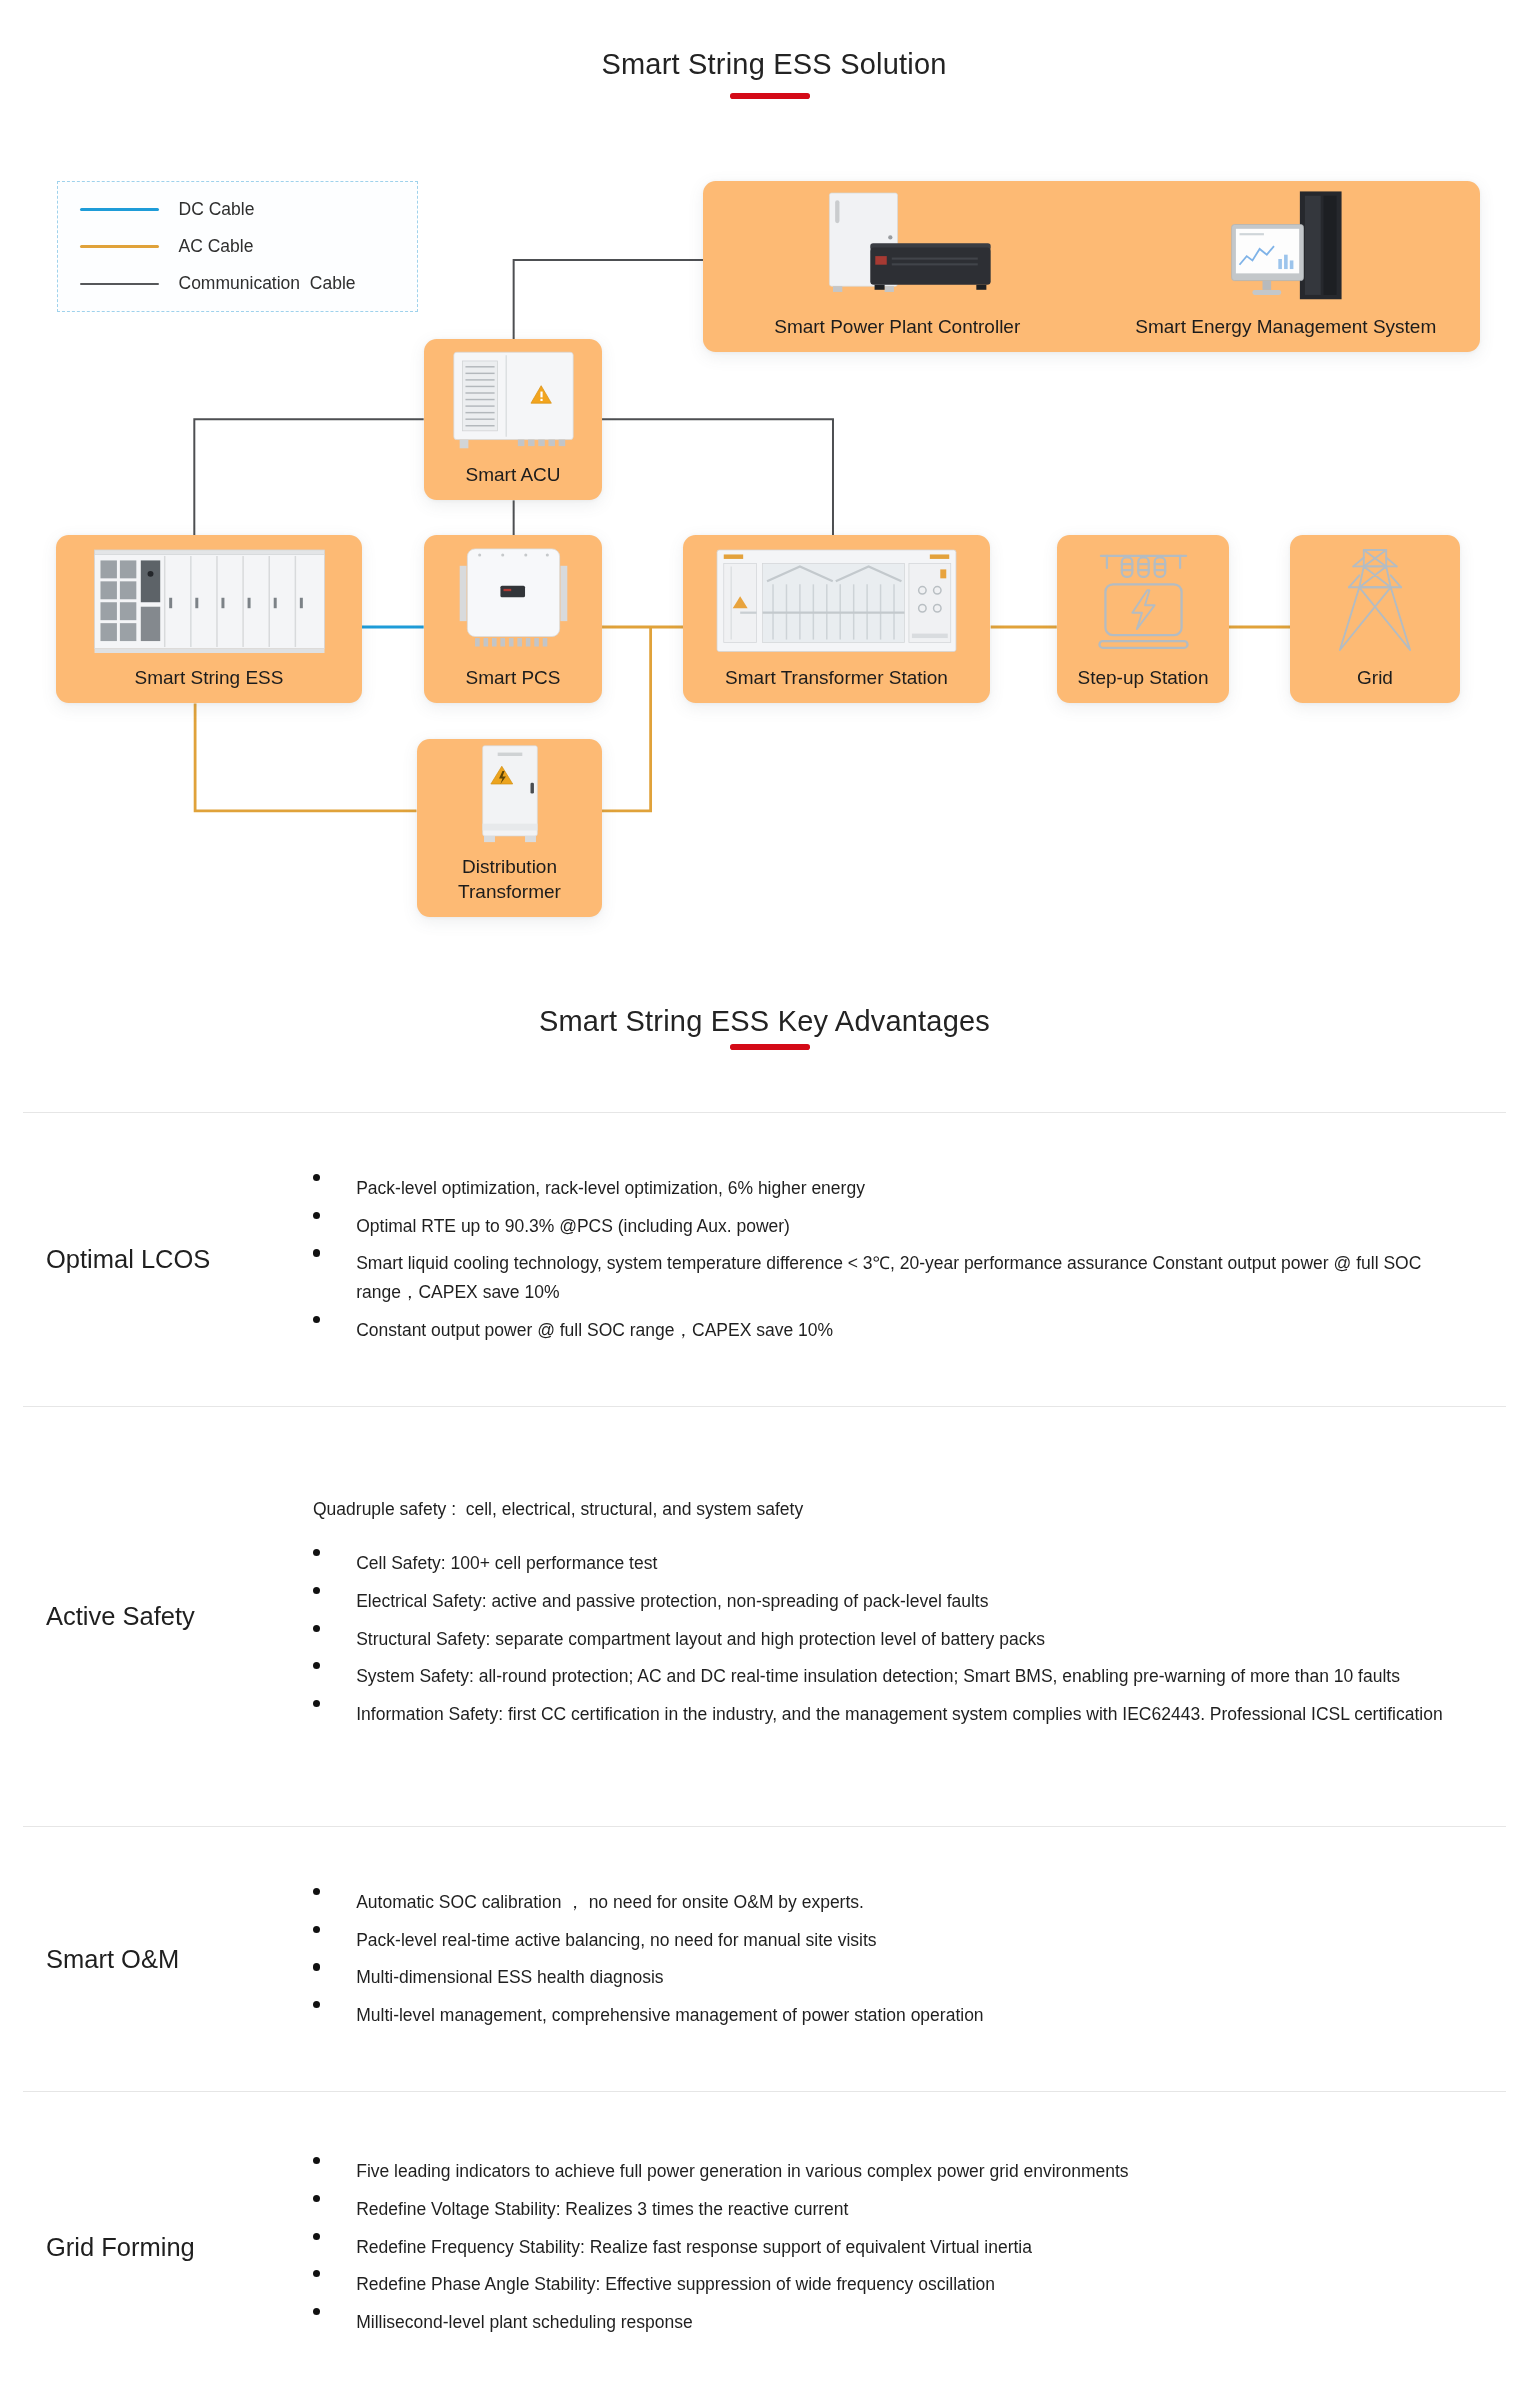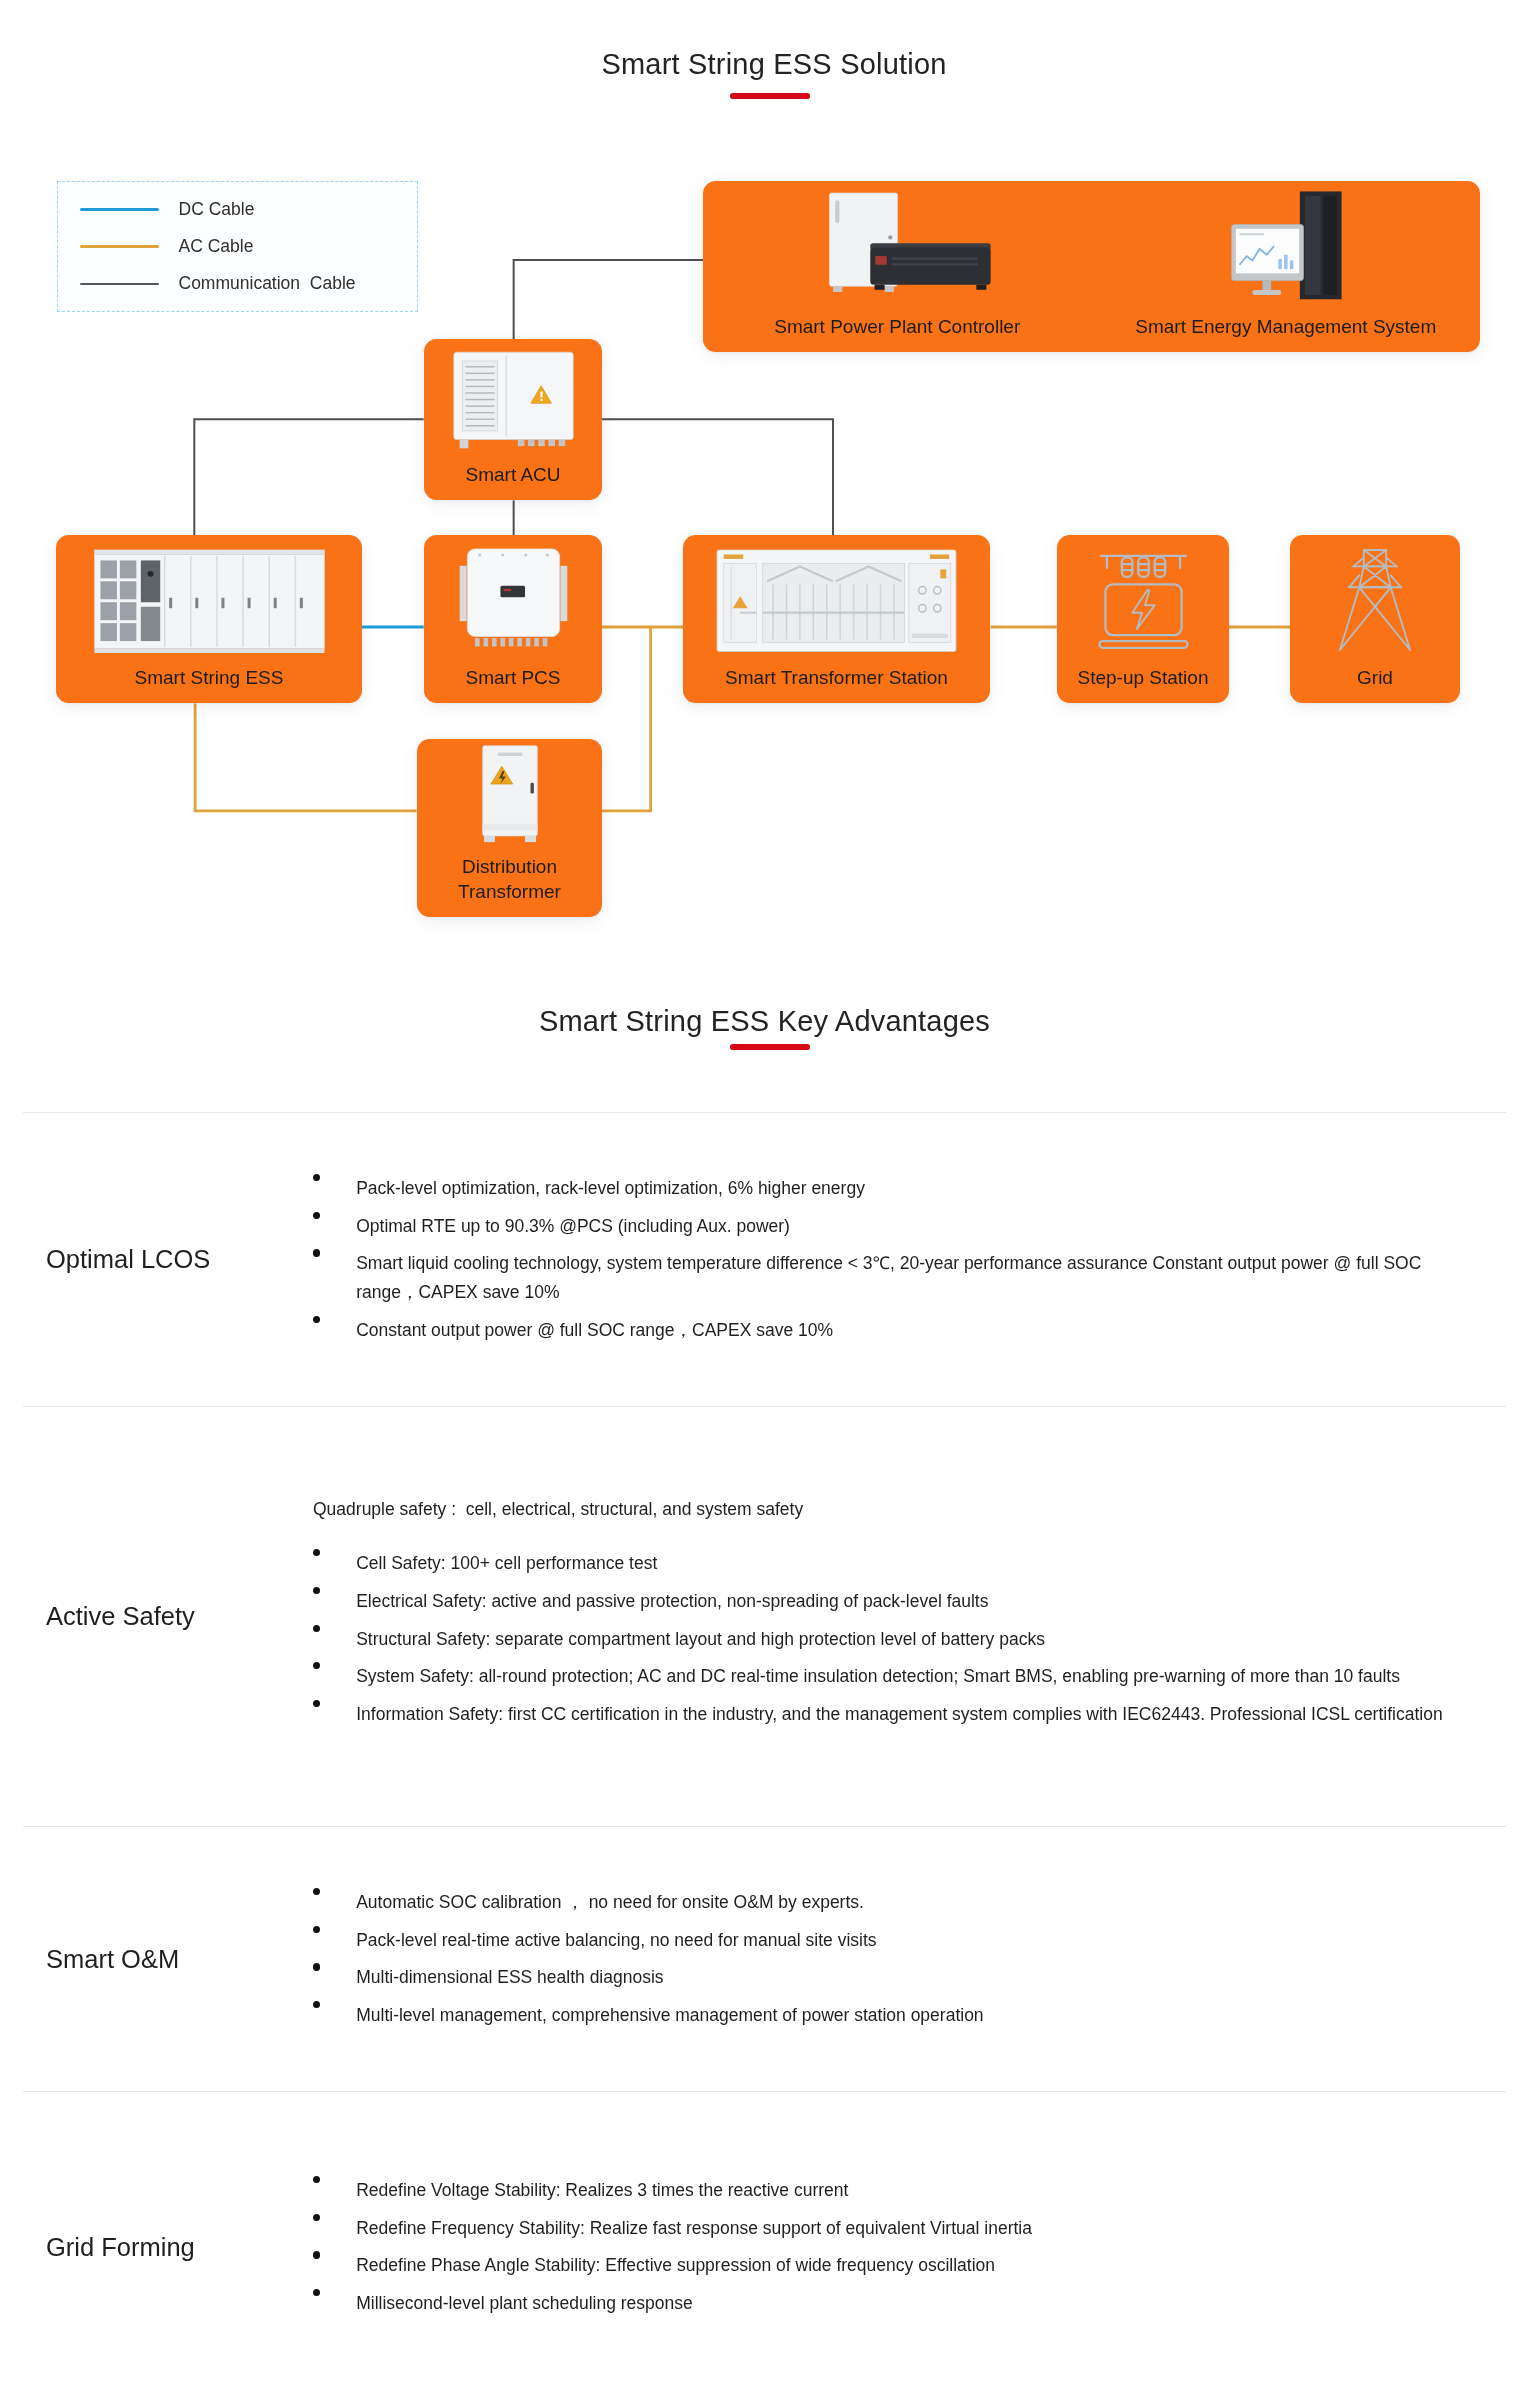--- a/index.html
+++ b/index.html
@@ -21,21 +21,21 @@
   }
   .legend-row { display:flex; align-items:center;text-align:right; }
   .legend-line { width:79px; flex:none; border-radius:1.6px; }
   .legend-line.dc { height:2.4px; background:#1e9cd8; }
   .legend-line.ac { height:2.4px; background:#e0a23a; }
   .legend-line.comm { height:2px; background:#55575a; }
   .legend-label { margin-left:20px; font-size:17.5px; color:#2f2f2f; white-space:pre; }
 
   
   .card {
-    position:absolute; background:#f97316; border-radius:12.7px;
+    position:absolute; background:#fdba74; border-radius:12.7px;
     box-shadow:0 4.8px 16px rgba(90,100,110,0.10), 0 0.8px 3.2px rgba(90,100,110,0.06);
     display:flex; flex-direction:column; align-items:center; justify-content:flex-end;
     padding-bottom:12.7px; z-index:2;
   }
   .card .img-wrap { flex:1; display:flex; align-items:center; justify-content:center; width:100%; }
   .node-label { font-size:19px; color:#1c1c1c; text-align:center; line-height:1.3; }
   .dual-card { flex-direction:row; align-items:stretch; padding-bottom:0; }
   .dual-block { flex:1; display:flex; flex-direction:column; align-items:center; justify-content:flex-end; padding-bottom:12.7px; }
   #cables { position:absolute; left:0; top:0; z-index:1; pointer-events:none; }
 
@@ -414,20 +414,24 @@
   </section>
 
   <section class="adv-section" style="height:311px;">
     <div class="adv-label">
       <h3>Grid Forming</h3>
     </div>
     <div class="adv-body">
       <ul>
         <li>
             <span class="dot"></span>
+            <span class="btxt">Five leading indicators to achieve full power generation in various complex power grid environments</span>
+          </li>
+        <li>
+            <span class="dot"></span>
             <span class="btxt">Redefine Voltage Stability: Realizes 3 times the reactive current</span>
           </li>
         <li>
             <span class="dot"></span>
             <span class="btxt">Redefine Frequency Stability: Realize fast response support of equivalent Virtual inertia</span>
           </li>
         <li>
             <span class="dot"></span>
             <span class="btxt">Redefine Phase Angle Stability: Effective suppression of wide frequency oscillation</span>
           </li>

